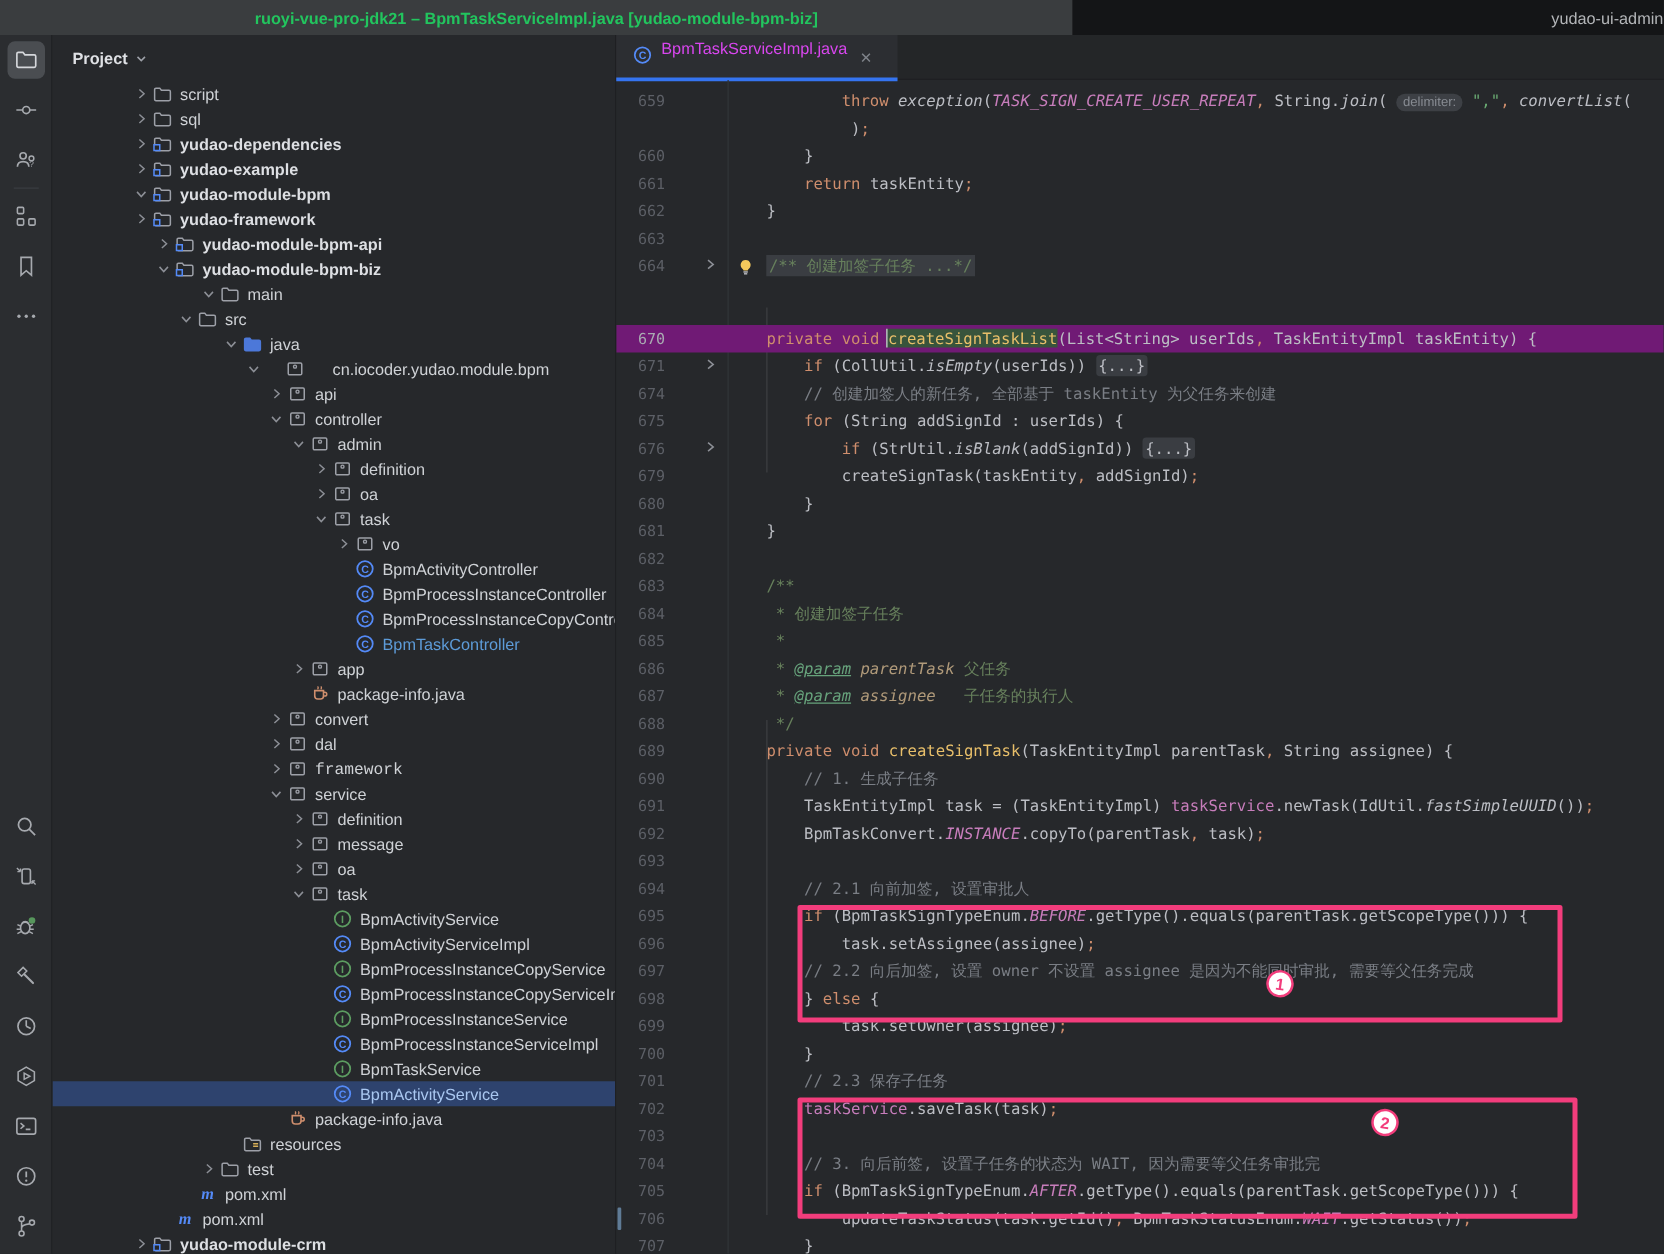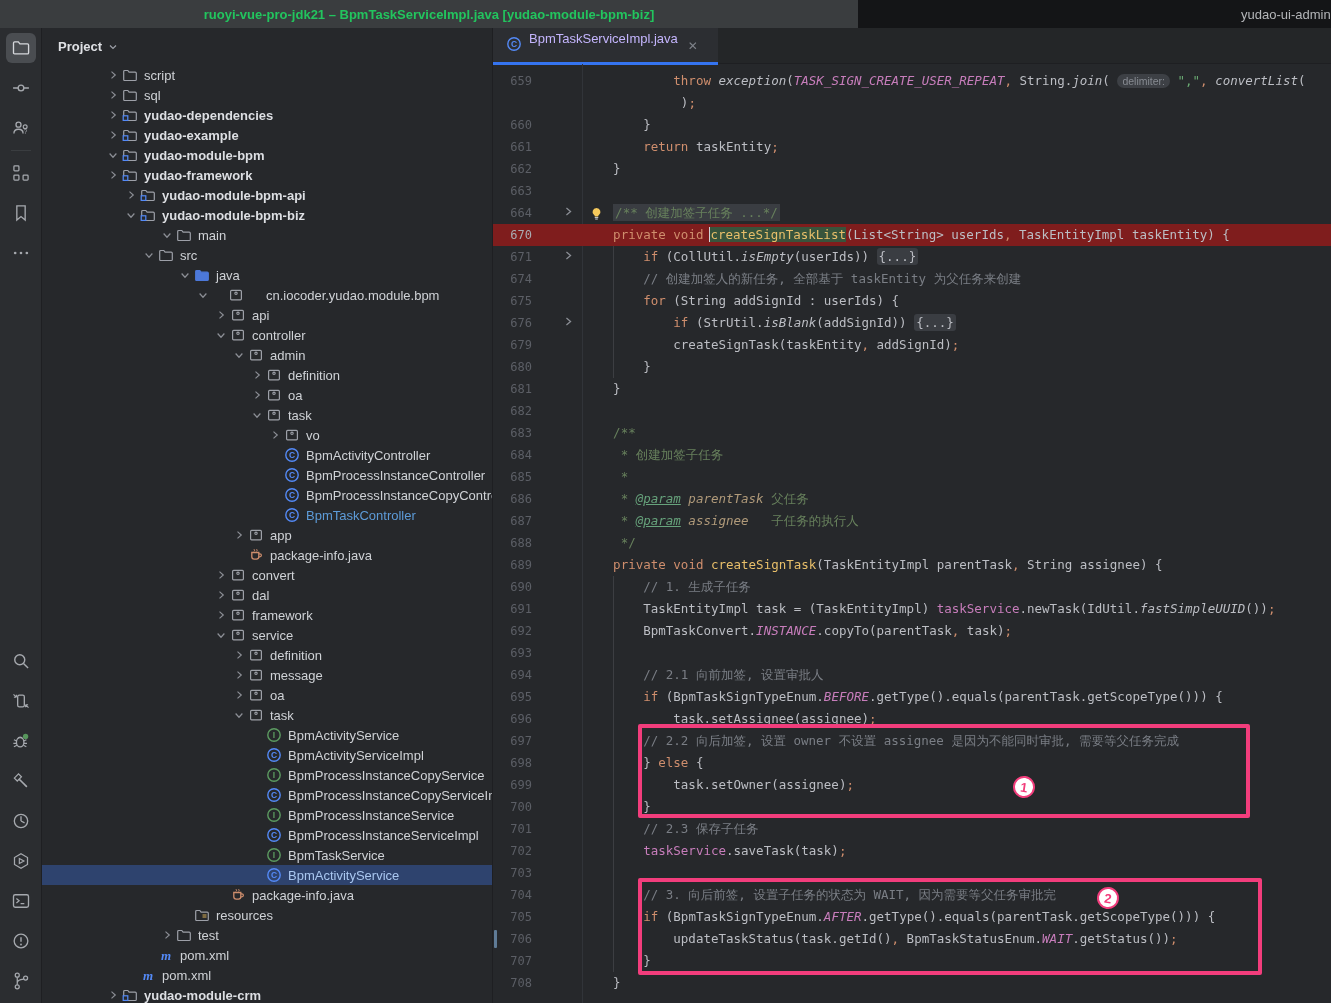--- a/index.html
+++ b/index.html
@@ -34,28 +34,28 @@
   .tlabel { color:#CFD2D6; font-size:13px; }
   .trow.bold .tlabel { font-weight:bold; color:#DDDFE3; }
   .trow.blue .tlabel { color:#5D9BD8; }
   .trow.selected .tlabel { color:#A9C7F0; }
 
   
   #editor { position:absolute; left:493px; top:28px; width:838px; height:975px; background:#26282B; }
   #tabbar { position:relative; height:36px; background:#242628; border-bottom:1px solid #1E1F22; }
   #tab-active { position:absolute; left:0; top:0; width:225px; height:36px; background:#2C2E32; display:flex; align-items:center; padding:0 10px 0 13px; }
   #tab-underline { position:absolute; left:0; bottom:-1px; width:225px; height:3px; background:#3574F0; }
-  #tab-label { color:#c4b5fd; font-size:13px; margin:0 10px 16px 7px; }
+  #tab-label { color:#d946ef; font-size:13px; margin:0 10px 16px 7px; }
   #tab-close { color:#7F838A; font-size:12px; cursor:default; }
 
   #code-area { position:absolute; left:0; top:36px; width:838px; height:939px; overflow:hidden;
                font-family:"DejaVu Sans Mono", monospace; font-size:12.5px; }
   #code-lines { position:absolute; left:0; top:0; width:100%; padding-top:6px; }
   .crow { position:relative; height:22px; line-height:22px; }
-  .crow.cur { background:#7f1d1d; }
+  .crow.cur { background:#701a75;margin-top:36px; }
   .cnum { position:absolute; left:0; top:0; width:39px; text-align:right; color:#5C5F66; font-size:12px; }
   .crow.cur .cnum { color:#A9ABB2; }
   .cfold { position:absolute; left:70px; top:0; width:16px; color:#8C8F96; }
   .cmark { position:absolute; left:1px; top:2px; width:3px; height:18px; background:#5F7B96; border-radius:1px; }
   .cbulb { position:absolute; left:97px; top:4px; }
   .ccode { position:absolute; left:90px; top:0; white-space:pre; color:#BCBEC4; }
   #gutter-sep { position:absolute; left:89px; top:0; height:939px; width:1px; background:#313439; }
   .iguide { position:absolute; width:1px; background:#3C3E42; left:120px; }
 
   
@@ -586,21 +586,21 @@
           </svg>
         </span>
         <span class="ticon">
           <svg width="16" height="16" viewBox="0 0 16 16">
             <rect x="2.6" y="3.4" width="10.8" height="9.4" rx="1" fill="none" stroke="#9DA0A8" stroke-width="1.2"></rect>
             <circle cx="8" cy="6.3" r="1.2" fill="none" stroke="#9DA0A8" stroke-width="1.1"></circle>
           </svg>
         </span>
         <span class="tlabel">dal</span>
       </div>
-      <div class="trow" style="padding-left: 170px;">
+      <div class="trow" style="padding-left: 170px; font-family: Liberation Mono, monospace;">
         <span class="tchev">
           <svg width="12" height="12" viewBox="0 0 16 16">
             <polyline points="6,3.5 11,8 6,12.5" fill="none" stroke="#8C8F96" stroke-width="1.6"></polyline>
           </svg>
         </span>
         <span class="ticon">
           <svg width="16" height="16" viewBox="0 0 16 16">
             <rect x="2.6" y="3.4" width="10.8" height="9.4" rx="1" fill="none" stroke="#9DA0A8" stroke-width="1.2"></rect>
             <circle cx="8" cy="6.3" r="1.2" fill="none" stroke="#9DA0A8" stroke-width="1.1"></circle>
           </svg>

